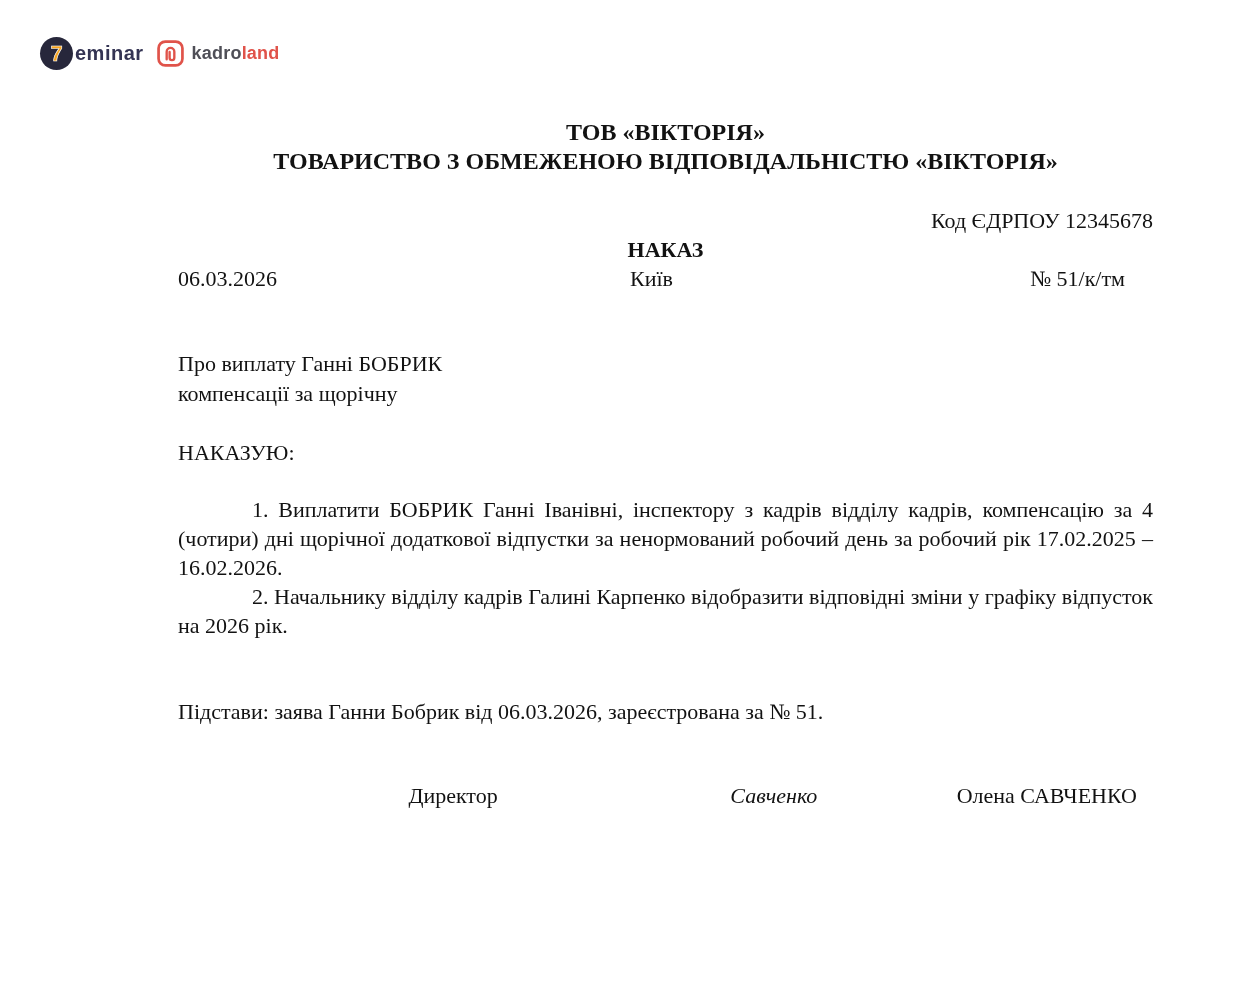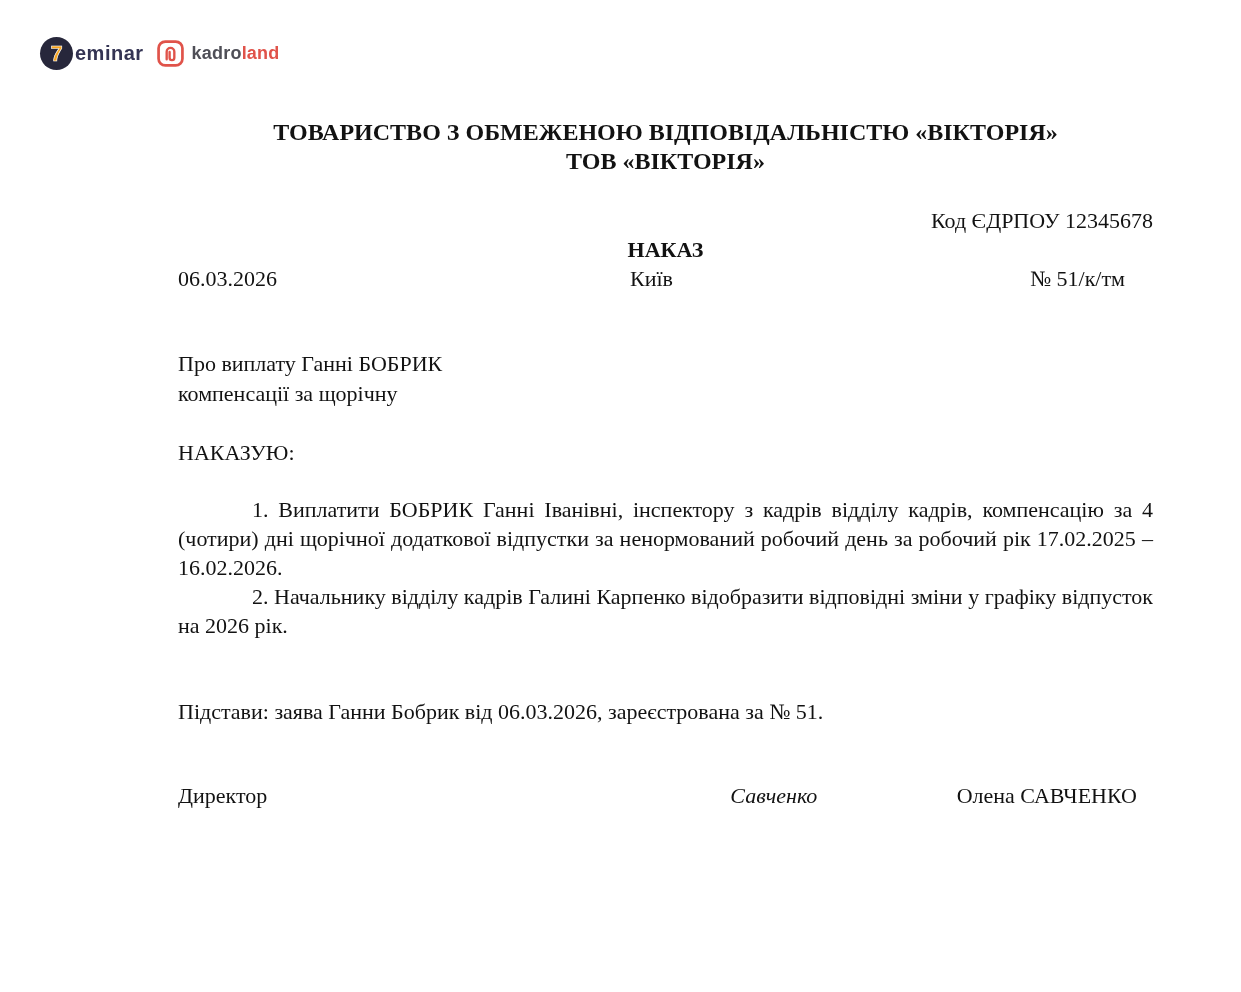--- a/index.html
+++ b/index.html
@@ -93,21 +93,21 @@
     text-align: justify;
     text-indent: 74px;
   }
   .grounds { margin-top: 57px; }
 
   .sig-row {
     margin-top: 55px;
     display: flex;
   }
   .sig-row > span { flex: 1 1 0; }
-  .sig-left  { text-align: left; }
+  .sig-left  { text-align: right; }
   .sig-mid   { text-align: right; font-style: italic; }
   .sig-right { text-align: right; padding-right: 16px; }
 
   .footer-note {
     margin-top: 57px;
     font-style: italic;
   }
 </style>
 </head>
 <body>
@@ -126,22 +126,22 @@
         <rect x="1.4" y="1.4" width="21.2" height="21.2" rx="6" fill="none" stroke="#e0534a" stroke-width="2.4"></rect>
         <path d="M8.6 17.2 V10.4 a3.4 3.4 0 0 1 6.8 0 v5.4 a2.1 2.1 0 0 1 -4.2 0 v-5.2" fill="none" stroke="#e0534a" stroke-width="2.1" stroke-linecap="round"></path>
       </svg>
       <span class="kl-text"><span class="kl-kadro">kadro</span><span class="kl-land">land</span></span>
     </div>
   </header>
 
   <main class="doc">
 
     <div class="company">
+      <div>ТОВ «ВІКТОРІЯ»</div>
       <div>ТОВАРИСТВО З ОБМЕЖЕНОЮ ВІДПОВІДАЛЬНІСТЮ «ВІКТОРІЯ»</div>
-      <div>ТОВ «ВІКТОРІЯ»</div>
     </div>
 
     <div class="edrpou">Код ЄДРПОУ 12345678</div>
 
     <div class="doc-type">НАКАЗ</div>
 
     <div class="date-row">
       <span class="dr-left">06.03.2026</span>
       <span class="dr-mid">Київ</span>
       <span class="dr-right">№ 51/к/тм</span>

